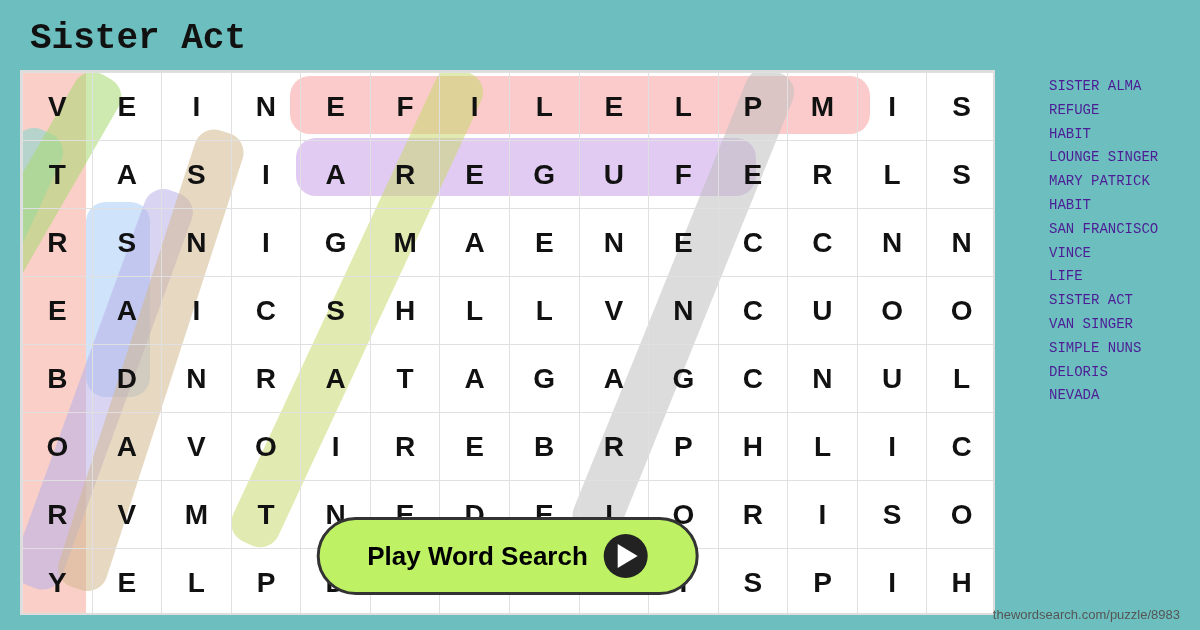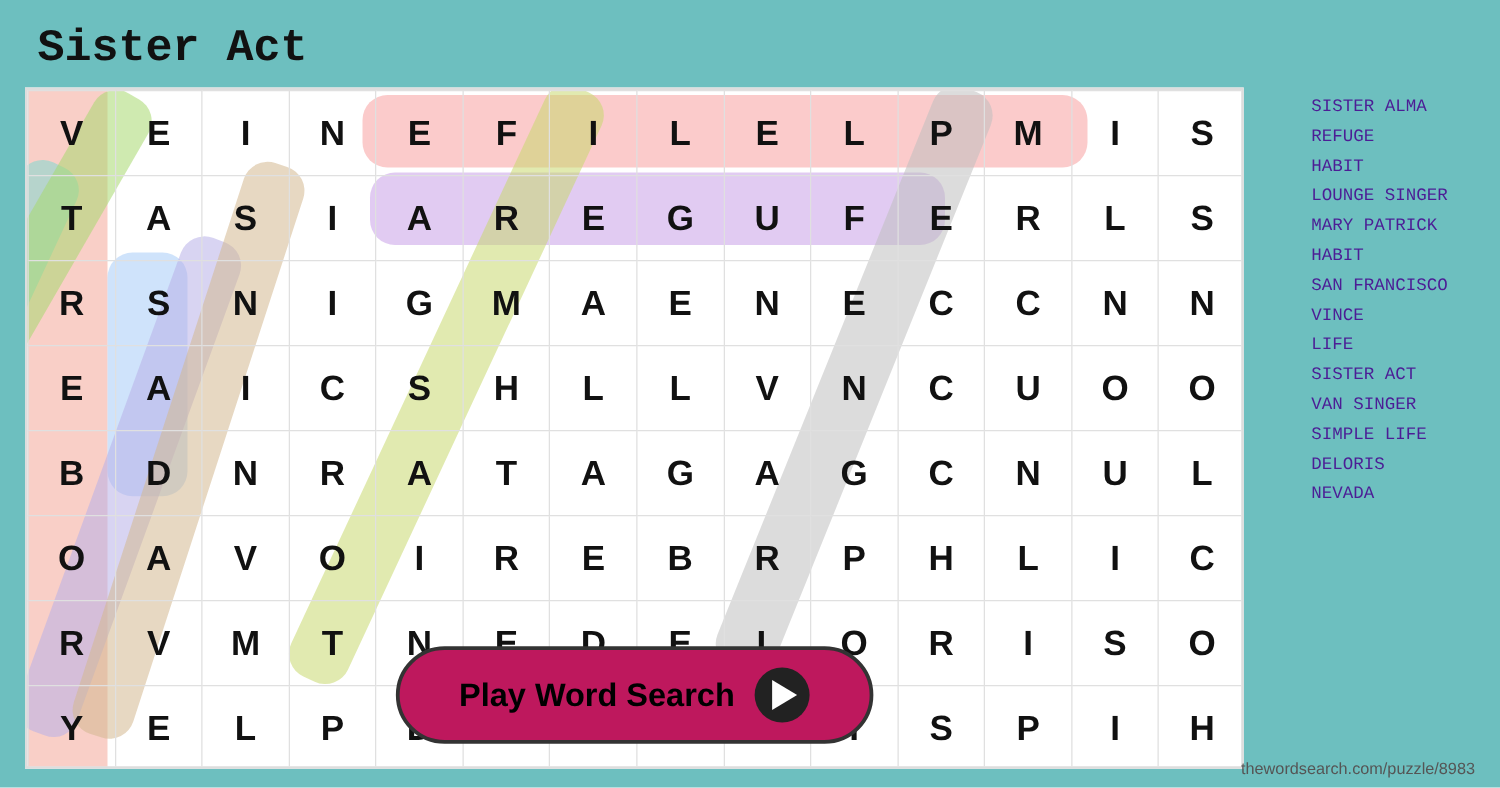--- a/index.html
+++ b/index.html
@@ -195,21 +195,21 @@
       line-height: 1.7;
       white-space: nowrap;
       margin-left: 36px;
     }
 
     .play-button {
       position: absolute;
       bottom: 18px;
       left: 50%;
       transform: translateX(-50%);
-      background: #be185d;
+      background: #bef264;
       border: 3px solid #333;
       border-radius: 40px;
       padding: 14px 48px;
       font-size: 26px;
       font-weight: bold;
       font-family: Arial, sans-serif;
       cursor: pointer;
       display: flex;
       align-items: center;
       gap: 16px;
@@ -410,19 +410,19 @@
     <div class="word-list-item">REFUGE</div>
     <div class="word-list-item">HABIT</div>
     <div class="word-list-item">LOUNGE SINGER</div>
     <div class="word-list-item">MARY PATRICK</div>
     <div class="word-list-item">HABIT</div>
     <div class="word-list-item">SAN FRANCISCO</div>
     <div class="word-list-item">VINCE</div>
     <div class="word-list-item">LIFE</div>
     <div class="word-list-item">SISTER ACT</div>
     <div class="word-list-item">VAN SINGER</div>
-    <div class="word-list-item">SIMPLE LIFE</div>
+    <div class="word-list-item">SIMPLE NUNS</div>
     <div class="word-list-item">DELORIS</div>
     <div class="word-list-item">NEVADA</div>
   </div>
 </div>
 
 <div class="attribution">thewordsearch.com/puzzle/8983</div>
 
 </body></html>

